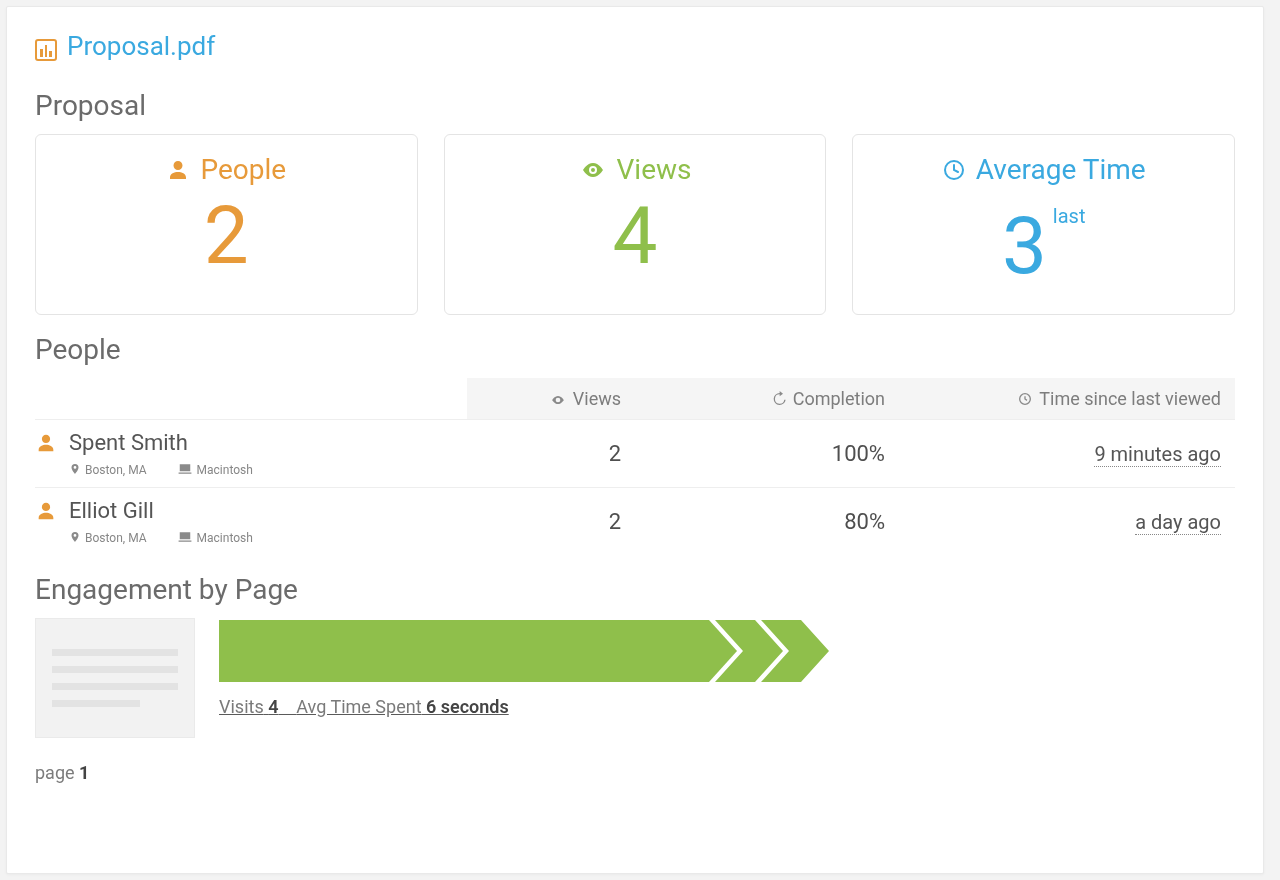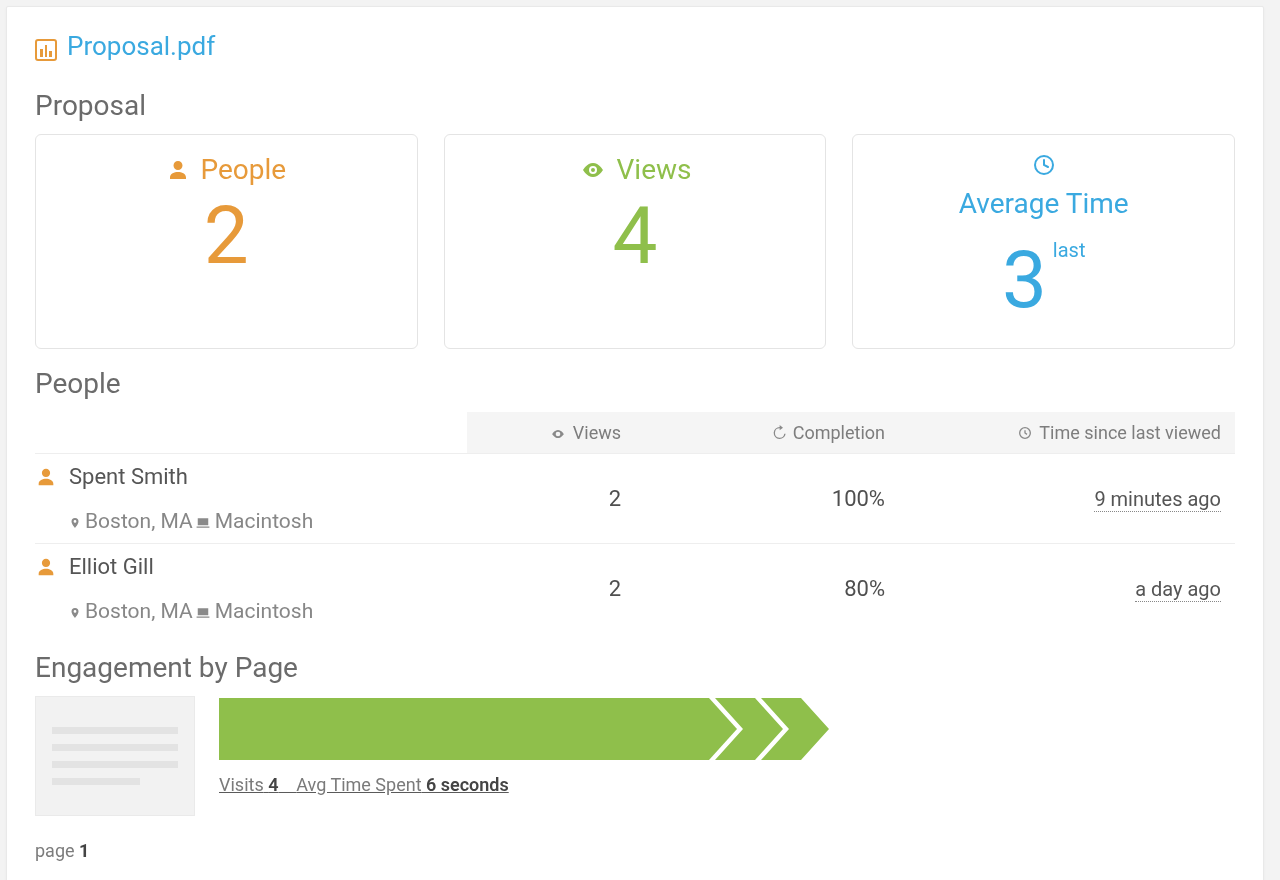--- a/index.html
+++ b/index.html
@@ -26,41 +26,41 @@
   .file-icon span{display:block;width:3px;background:var(--orange);}
   .file-icon span:nth-child(1){height:8px;}
   .file-icon span:nth-child(2){height:12px;}
   .file-icon span:nth-child(3){height:6px;}
   h2.section{font-weight:400;color:#6b6b6b;font-size:28px;margin:18px 0 12px 0;}
   .cards{display:flex;gap:26px;}
   .card{flex:1;border:1px solid var(--border);border-radius:6px;padding:18px 10px 28px 10px;text-align:center;}
   .card .label{font-size:28px;font-weight:400;display:flex;justify-content:center;align-items:center;gap:10px;}
   .card.people .label,.card.people .big{color:var(--orange);}
   .card.views  .label,.card.views  .big{color:var(--green);}
-  .card.time   .label,.card.time   .big,.card.time .units{color:var(--blue);flex-direction:column;}
+  .card.time   .label,.card.time   .big,.card.time .units{color:var(--blue);}
   .card .big{font-size:80px;line-height:1;margin-top:10px;font-weight:400;}
   .card.time .bigwrap{display:flex;justify-content:center;align-items:flex-start;gap:6px;margin-top:10px;}
   .card.time .units{font-size:20px;margin-top:8px;}
   .ico{display:inline-flex;}
   svg{display:block;}
   
   .ptable{width:100%;border-collapse:collapse;margin-top:4px;}
   .ptable thead th{background:#f5f5f5;color:#7d7d7d;font-weight:400;font-size:18px;padding:10px 14px;text-align:right;}
   .ptable thead th.first{background:transparent;}
   .ptable thead th .ico{vertical-align:-2px;margin-right:6px;}
   .ptable tbody td{border-top:1px solid #eee;padding:10px 14px;vertical-align:middle;}
   .ptable tbody tr:first-child td{border-top:1px solid #eee;}
   .ptable tbody td.pcell{text-align:left;padding-left:0;}
   .ptable tbody td.num{font-size:22px;color:#4f4f4f;text-align:right;}
   .ptable tbody td.time{font-size:20px;color:#555;text-align:right;}
   .ptable tbody td.time span{border-bottom:1px dotted #888;margin-left:10px;}
   .person{display:flex;align-items:flex-start;gap:12px;}
   .person .avatar{margin-top:2px;}
   .person .name{font-size:22px;color:#555;}
-  .person .meta{display:flex;gap:2px;margin-top:20px;color:#878787;font-size:21px;}
+  .person .meta{display:flex;gap:30px;margin-top:7px;color:#878787;font-size:12px;}
   .person .meta .ico{margin-right:4px;vertical-align:-2px;}
   
   .engage{display:flex;gap:24px;align-items:flex-start;margin-top:12px;text-decoration:underline;}
   .thumb{
     width:160px;height:120px;background:#f2f2f2;border:1px solid #eaeaea;box-sizing:border-box;
     padding:14px 16px;display:flex;flex-direction:column;gap:10px;justify-content:center;
   }
   .thumb div{height:7px;background:#e3e3e3;}
   .thumb div.short{width:70%;}
   .engage-right{flex:1;}

